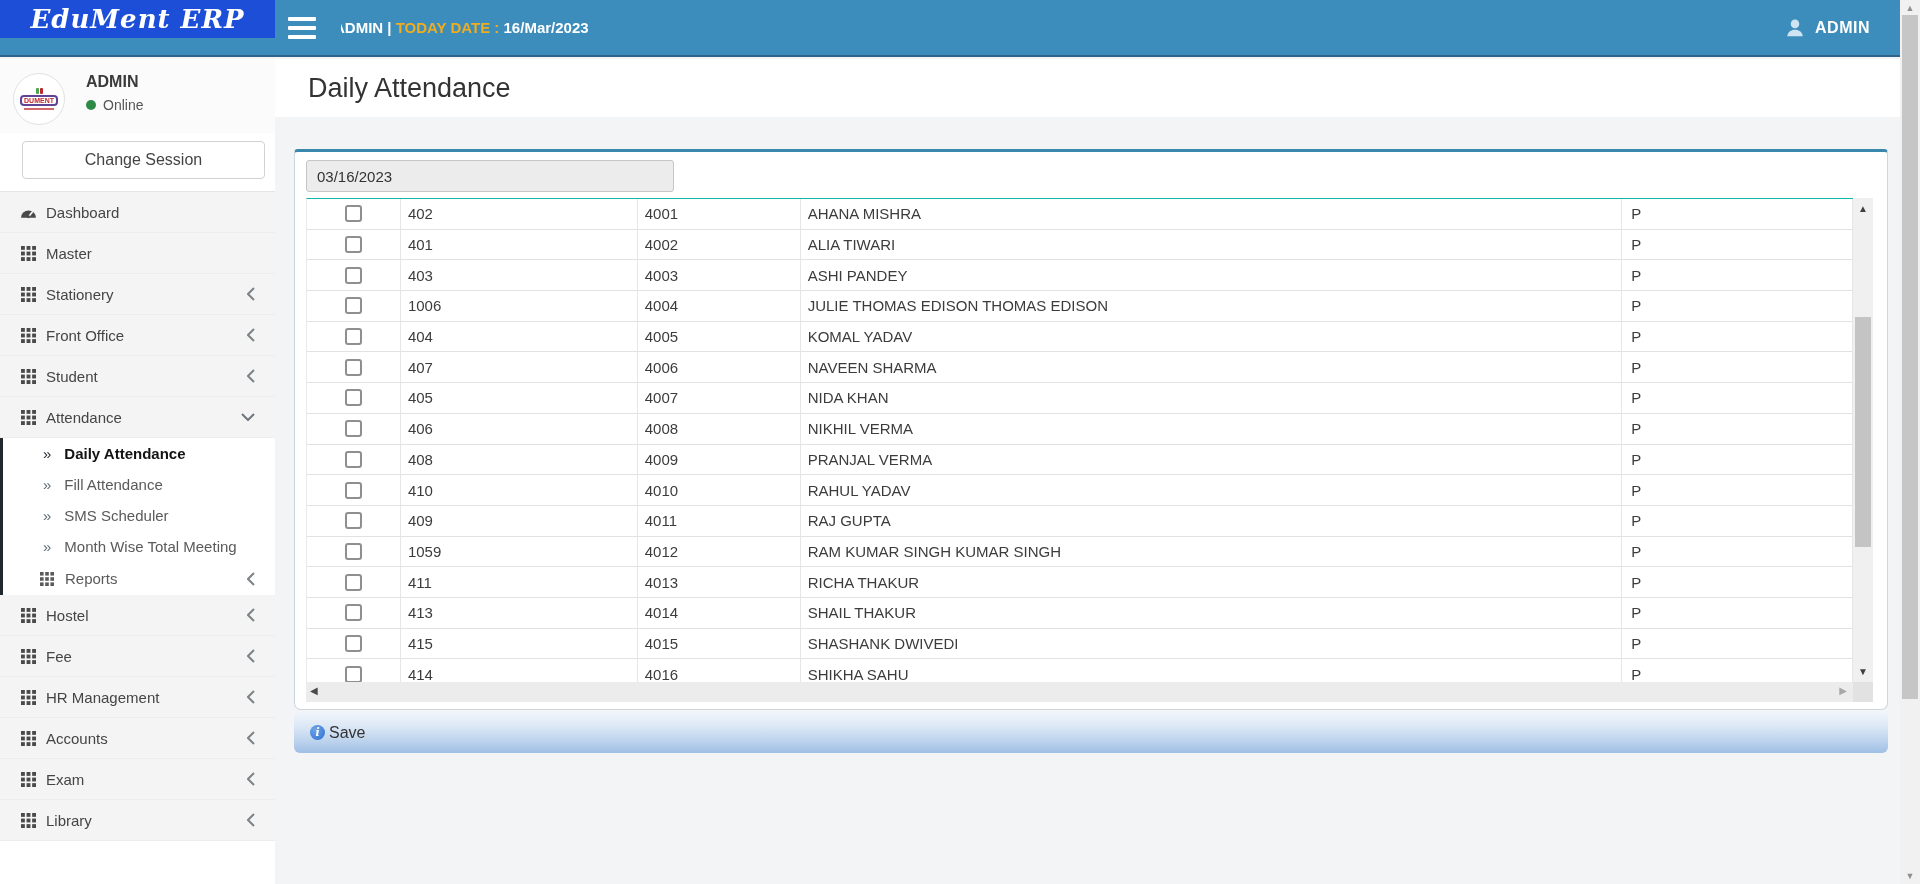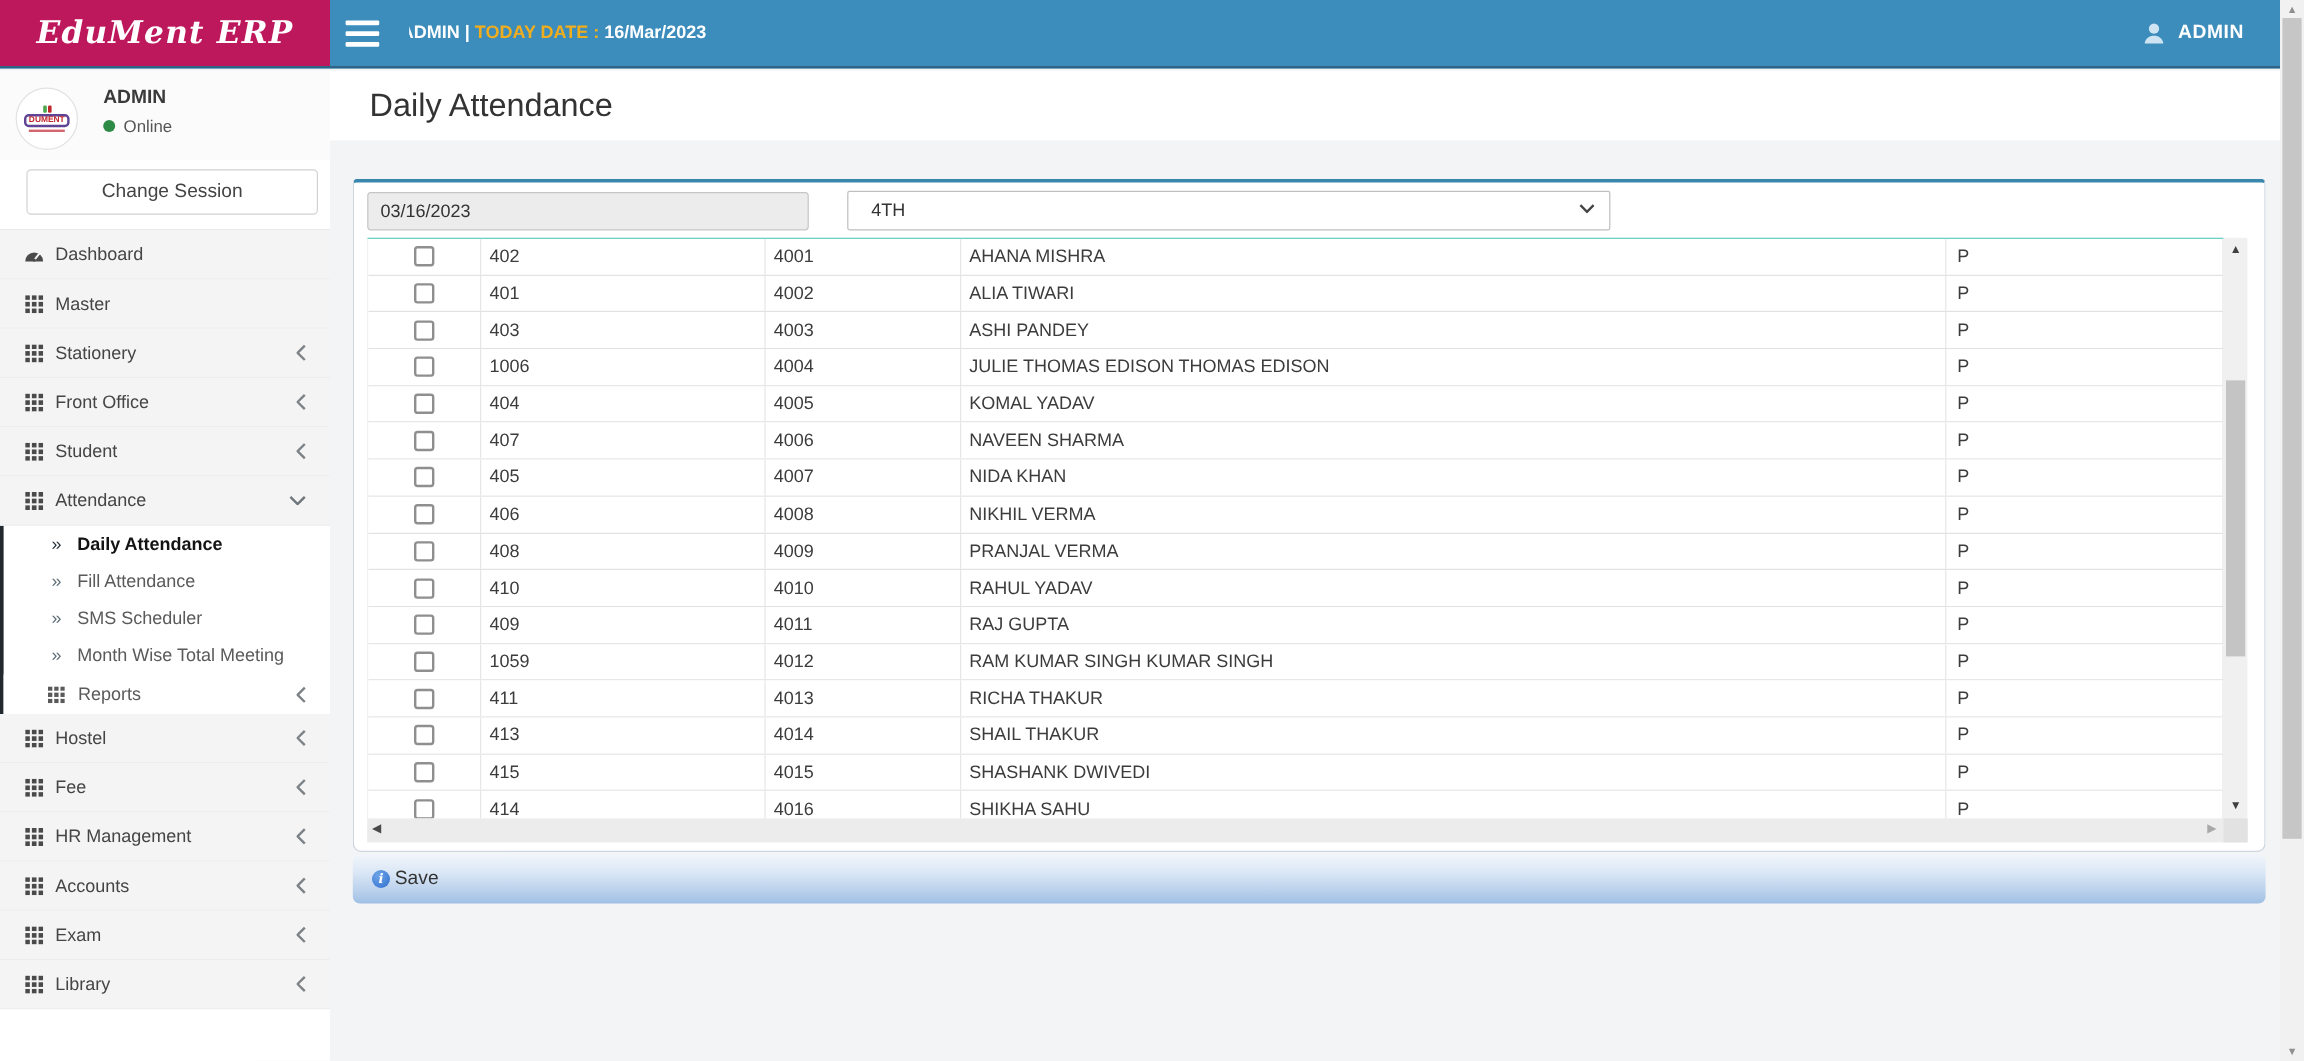--- a/index.html
+++ b/index.html
@@ -2,22 +2,22 @@
 <html><head>
 <meta charset="utf-8">
 <style>
   * { margin:0; padding:0; box-sizing:border-box; }
   html,body { width:1920px; height:884px; overflow:hidden;
     font-family:"Liberation Sans","DejaVu Sans",sans-serif; background:#f3f4f5; }
 
   
   .topbar { position:absolute; left:0; top:0; width:1900px; height:57px;
     background:#3c8dbc; border-bottom:2px solid #2d6487; z-index:30; }
-  .logo-block { position:absolute; left:0; top:0; width:275px; height:55px;
-    background:#be185d; display:flex; align-items:center; justify-content:center; }
+  .logo-block { position:absolute; left:0; top:0; width:275px; height:38px;
+    background:#1d4ed8; display:flex; align-items:center; justify-content:center; }
   .brand { color:#fff; font-family:"DejaVu Serif",serif; font-style:italic;
     font-weight:bold; font-size:26px; letter-spacing:1px; }
   .hamburger { position:absolute; left:288px; top:17px; width:30px; height:22px;
     display:flex; flex-direction:column; justify-content:space-between; cursor:pointer; }
   .hamburger span { display:block; width:28px; height:4px; background:#fff; border-radius:1px; }
   .nav-status { position:absolute; left:341px; top:0; height:55px; width:300px;
     overflow:hidden; display:flex; align-items:center; white-space:nowrap; }
   .nav-status .inner { margin-left:-7px; font-size:15px; font-weight:bold; color:#fff; }
   .nav-status .orange { color:#f0ad1e;text-align:center; }
   .nav-user { position:absolute; right:30px; top:0; height:55px; display:flex;
@@ -498,28 +498,20 @@
   </div>
 </div>
 
 <div class="content">
   <div class="band">
     <div class="page-title">Daily Attendance</div>
   </div>
 
   <div class="panel">
     <input class="date-input" readonly="" value="03/16/2023" style="">
-    <div class="class-select">
-      <span>4TH</span>
-      <span class="sel-chev">
-        <svg width="13" height="8" viewBox="0 0 13 8">
-            <polyline points="1,1 6.5,6.5 12,1" fill="none" stroke="#444" stroke-width="2"></polyline>
-          </svg>
-      </span>
-    </div>
 
     <div class="table-wrap">
       <div class="tgrid">
         <div class="trow">
           <div class="c-check">
               <input type="checkbox" class="cb" style="">
             </div>
           <div class="c-roll">402</div>
           <div class="c-adm">4001</div>
           <div class="c-name">AHANA MISHRA</div>

